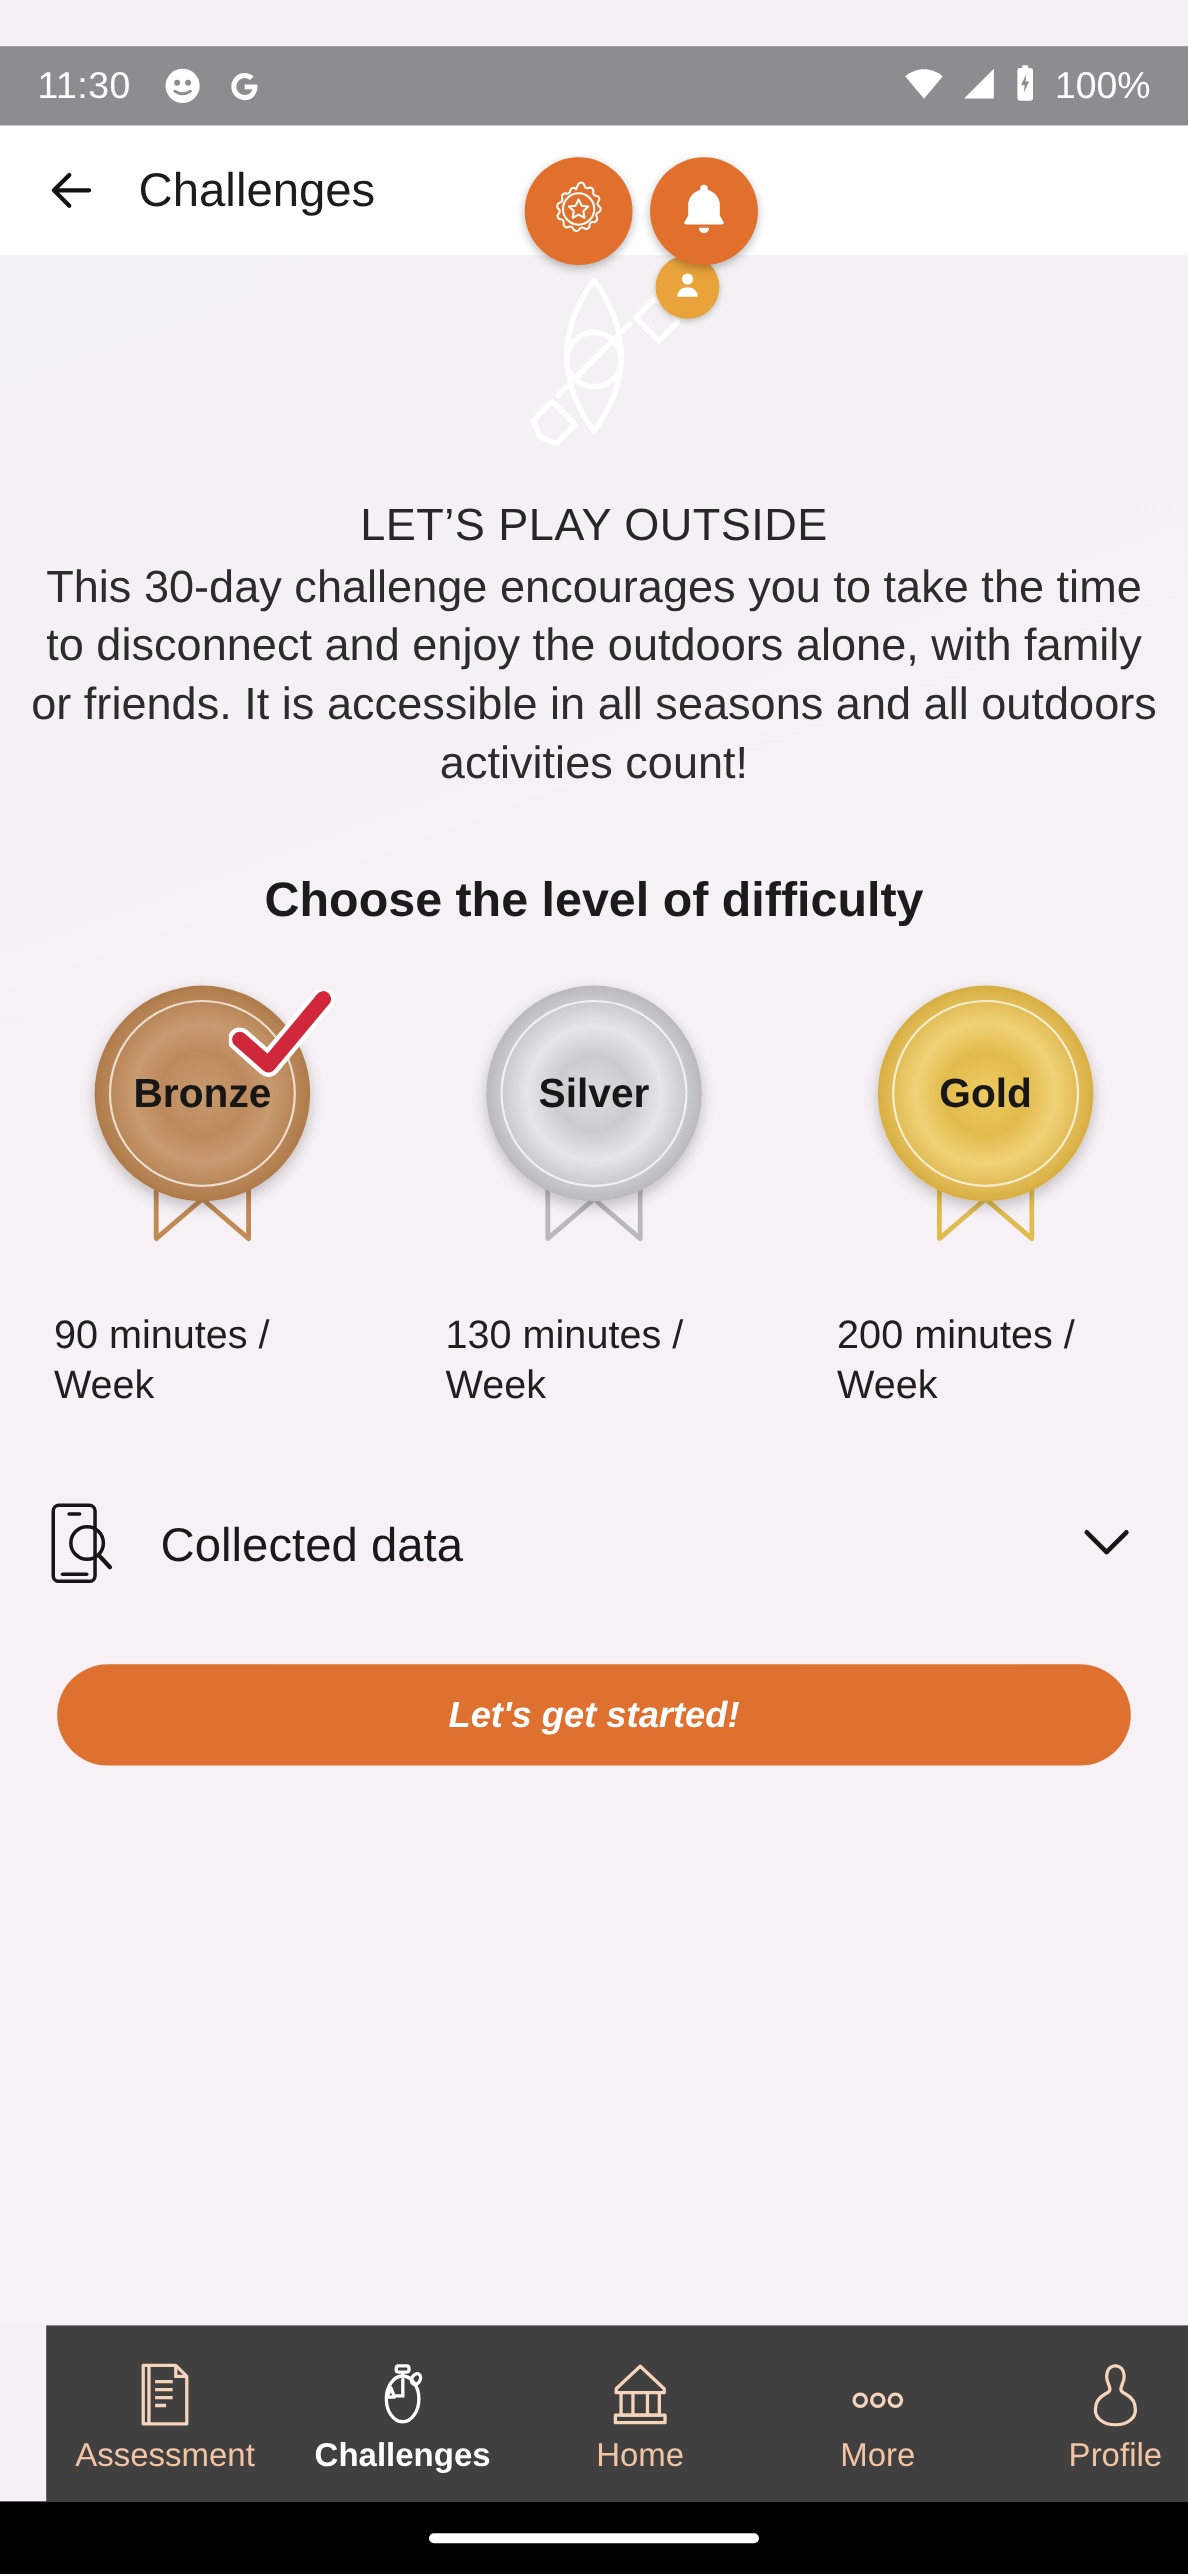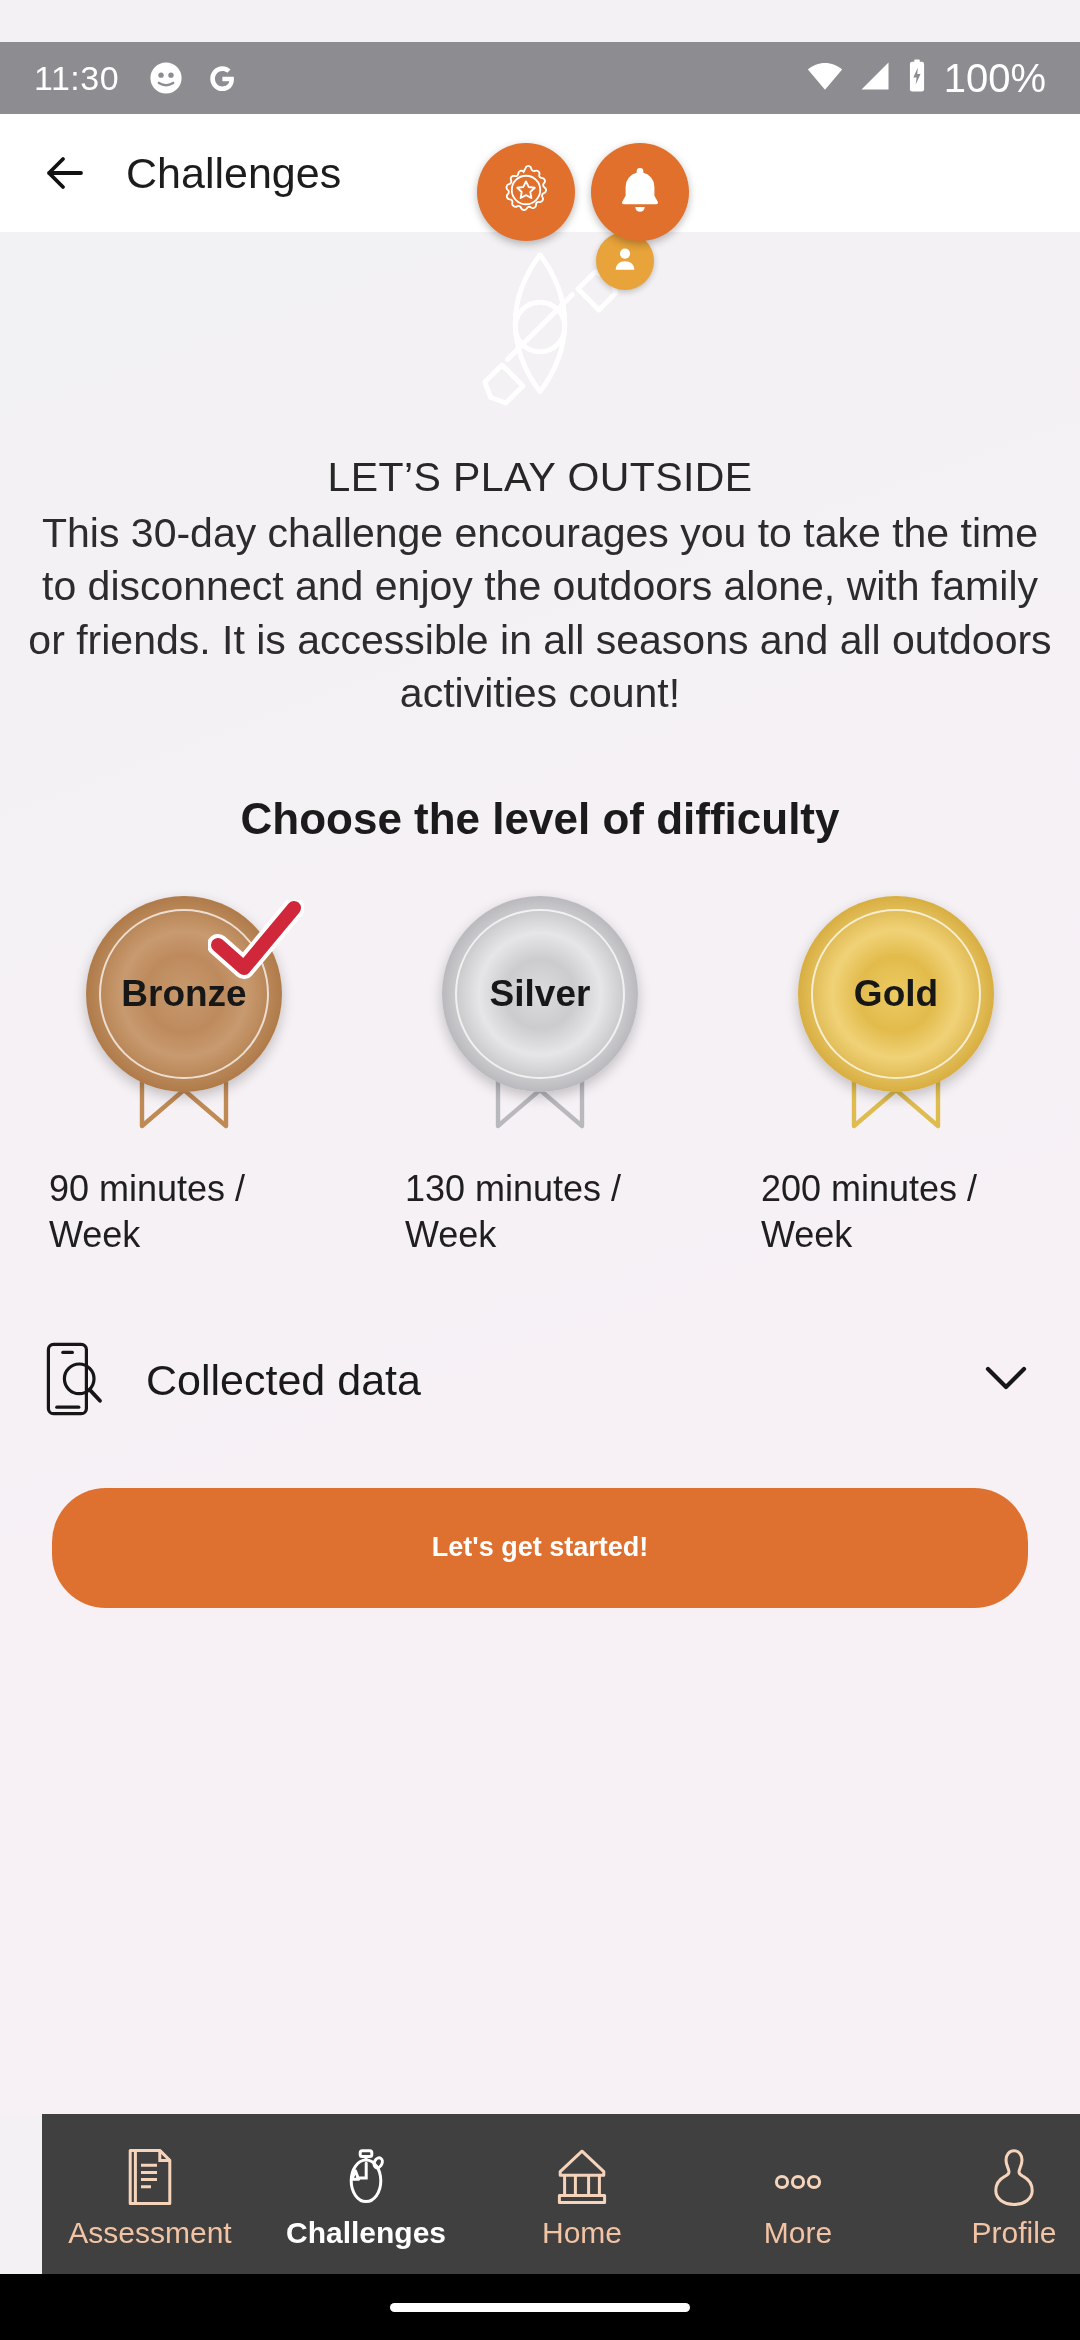--- a/index.html
+++ b/index.html
@@ -14,21 +14,21 @@
   
   .statusbar{
     height:72px; background:#8d8d91; color:#fff;
     display:flex; align-items:center; padding:0 34px;
     position:relative; z-index:30;margin-top:42px;
   }
   .sb-time{ font-size:34px; letter-spacing:.5px; font-weight:400; }
   .sb-left-icons{ display:flex; align-items:center; gap:22px; margin-left:30px; }
   .sb-spacer{ flex:1; }
   .sb-right{ display:flex; align-items:center; gap:14px; }
-  .sb-batt-txt{ font-size:40px; font-weight:400; margin-left:2px; }
+  .sb-batt-txt{ font-size:34px; font-weight:400; margin-left:2px; }
   .gicon{
     width:34px;height:34px;border-radius:50%;
     display:flex;align-items:center;justify-content:center;
     font-size:28px;font-weight:bold;color:#fff;
   }
 
   
   .appbar{
     height:118px; background:#ffffff;
     display:flex; align-items:center; padding:0 38px;
@@ -74,21 +74,21 @@
     line-height:1.30; padding:6px 24px 0; font-weight:400;
   }
 
   .difficulty-head{
     text-align:center; font-size:44px; font-weight:bold;
     color:#1b1b1b; margin-top:74px;
   }
 
   
   .medal-row{ display:flex; margin-top:52px; padding:0 6px; }
-  .medal-col{ flex:1; display:flex; flex-direction:column; align-items:center; cursor:pointer; }
+  .medal-col{ flex:1; display:flex; flex-direction:column; align-items:center; cursor:pointer;gap:24px; }
   .medal-stack{ position:relative; width:232px; height:240px; }
 
   .ribbon{ position:absolute; left:50%; transform:translateX(-50%); top:118px; z-index:1; }
 
   .medal{
     position:absolute; left:50%; transform:translateX(-50%); top:0;
     width:196px; height:196px; border-radius:50%; z-index:2;
     display:flex; align-items:center; justify-content:center;
     box-shadow:0 5px 13px rgba(0,0,0,.22);
   }
@@ -119,23 +119,23 @@
   }
 
   
   .collected{
     display:flex; align-items:center; margin:84px 52px 0 46px; cursor:pointer;
   }
   .collected-label{ font-size:43px; color:#1a1a1a; margin-left:38px; flex:1; }
 
   
   .cta{
-    margin:68px 52px 0 52px; height:120px; border-radius:54px;
+    margin:68px 52px 0 52px; height:92px; border-radius:54px;
     background:#df7130; display:flex; align-items:center; justify-content:center;
-    color:#fff; font-size:27px; font-weight:bold; cursor:pointer; border:none; width:auto;
+    color:#fff; font-size:33px; font-weight:bold; cursor:pointer; border:none; width:auto;font-style:italic;
   }
 
   
   .bottomnav{
     position:absolute; left:0; top:2114px; width:1080px; height:160px;
     background:#404040; display:flex; z-index:20;margin-left:42px;
   }
   .nav-item{
     flex:1; display:flex; flex-direction:column; align-items:center;
     justify-content:center; gap:10px; cursor:pointer; padding-top:6px;

